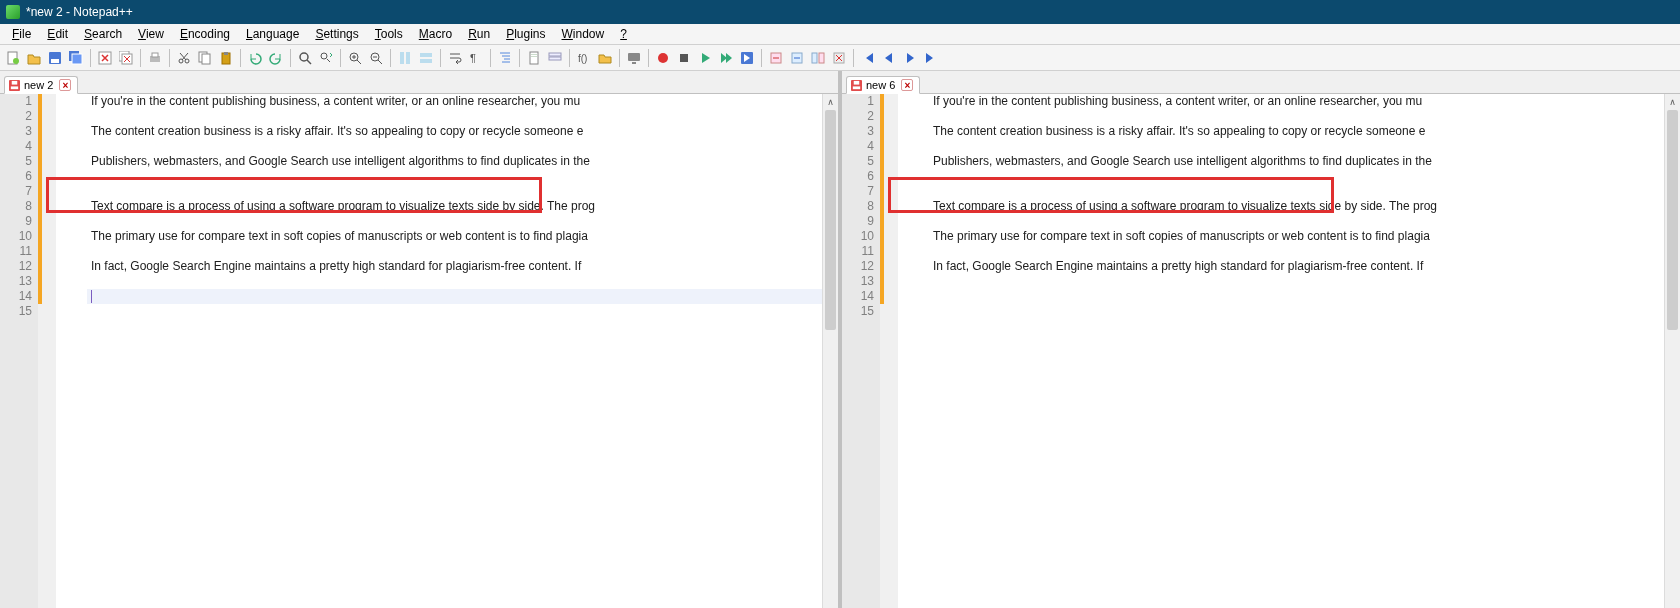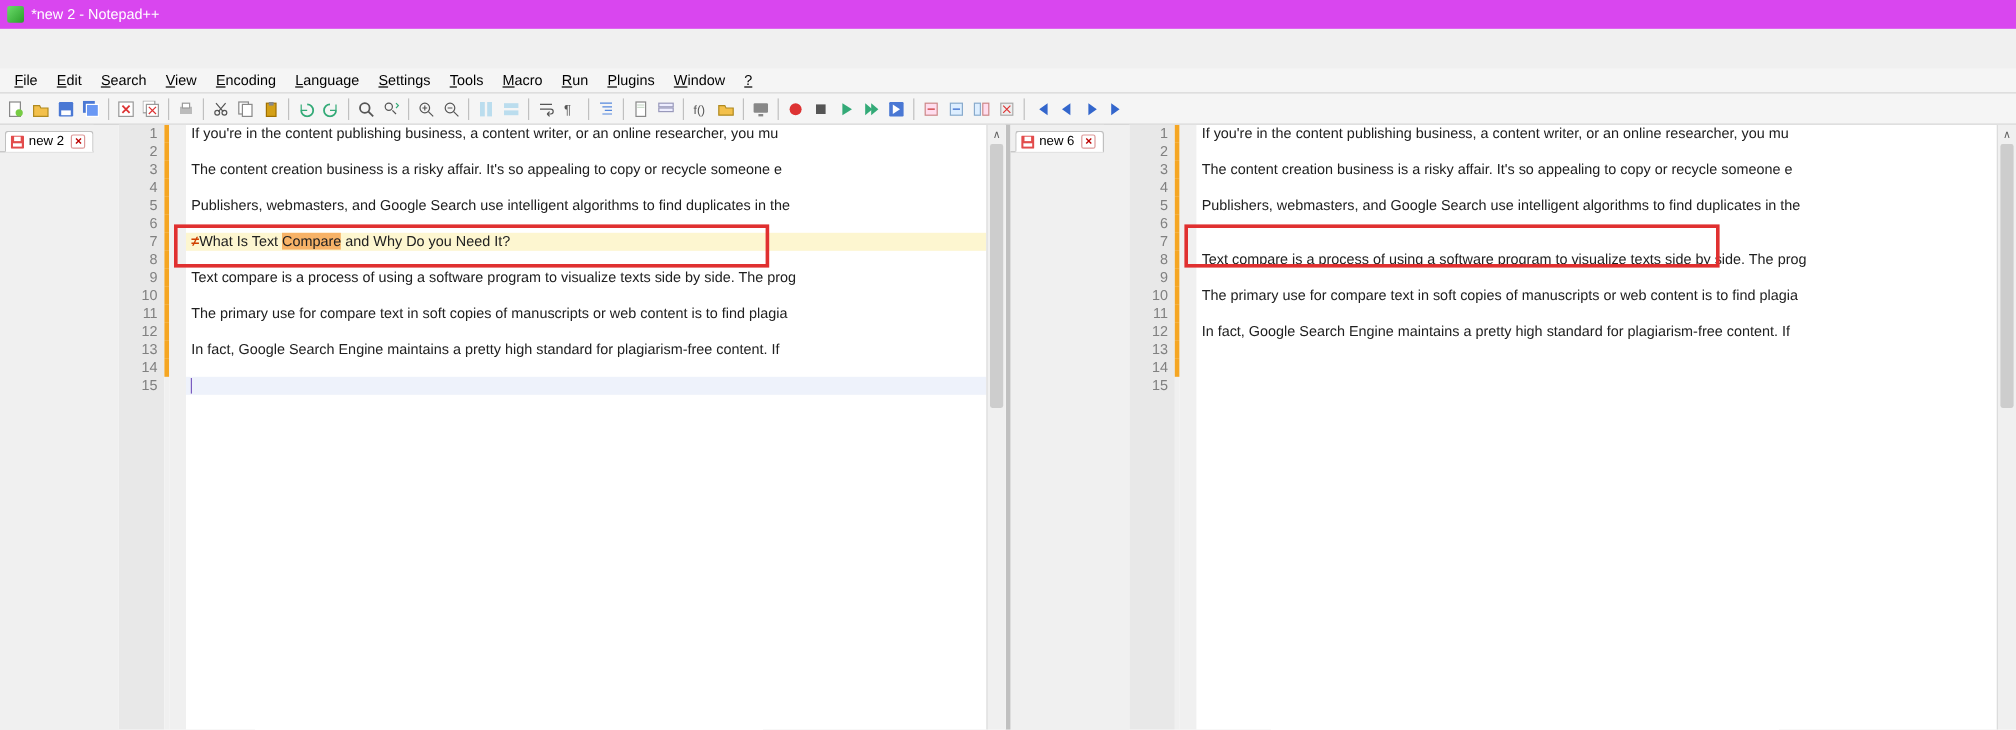--- a/index.html
+++ b/index.html
@@ -1,42 +1,42 @@
 <!DOCTYPE html>
 <html><head>
 <meta charset="utf-8">
 <style>
   * { margin: 0; padding: 0; box-sizing: border-box; font-family: "Segoe UI", Tahoma, sans-serif; }
   body { width: 1680px; height: 608px; background: #f0f0f0; overflow: hidden; font-size: 12px; }
-  .titlebar { height: 24px; background: #d946ef; color: #fff; display: flex; align-items: center; padding: 0 6px; }
+  .titlebar { height: 24px; background: #0c4a6e; color: #fff; display: flex; align-items: center; padding: 0 6px; }
   .titlebar .app-icon { width: 14px; height: 14px; background: linear-gradient(135deg,#6bdc6b,#2a9e2a); margin-right: 6px; border-radius: 2px; }
   .titlebar .title { font-size: 12px; }
-  .menubar { height: 21px; background: #f5f5f5; border-bottom: 1px solid #d0d0d0; display: flex; align-items: center; padding: 0 4px; margin-top: 33px; }
+  .menubar { height: 21px; background: #f5f5f5; border-bottom: 1px solid #d0d0d0; display: flex; align-items: center; padding: 0 4px; }
   .menubar .mitem { padding: 2px 8px; cursor: default; }
   .menubar .mitem u { text-decoration: underline; }
   .toolbar { height: 26px; background: #f5f5f5; border-bottom: 1px solid #d0d0d0; display: flex; align-items: center; padding: 0 4px; gap: 3px; }
   .tbtn { width: 18px; height: 18px; display: flex; align-items: center; justify-content: center; border-radius: 2px; }
   .tbtn svg { width: 14px; height: 14px; display:block; }
   .tsep { width: 1px; height: 18px; background: #c0c0c0; margin: 0 2px; }
   .workspace { display: flex; height: calc(608px - 24px - 21px - 26px); }
-  .pane { flex: 1; display: flex; border-right: 4px solid #c0c0c0; min-width:0;gap:21px; }
+  .pane { flex: 1; display: flex; flex-direction: column; border-right: 4px solid #c0c0c0; min-width:0; }
   .pane:last-child { border-right: none; }
   .tabrow { height: 23px; background: #f0f0f0; display: flex; align-items: flex-end; padding-left: 4px; border-bottom:1px solid #c0c0c0; position:relative; }
   .tab { display: flex; align-items: center; background: #fff; border: 1px solid #c0c0c0; border-bottom: 1px solid #fff; padding: 2px 6px 2px 4px; font-size: 11px; position:relative; top:1px; border-radius:3px 3px 0 0;}
   .tab .disk { width: 11px; height: 11px; margin-right: 4px; }
   .tab .close { width: 12px; height: 12px; margin-left: 6px; display: flex; align-items: center; justify-content: center; color: #b00; font-weight: bold; font-size: 10px; border:1px solid #d99; border-radius:2px;}
   .editor { flex: 1; background: #fff; position: relative; display: flex; font-family: "Courier New", monospace; font-size: 12px; line-height: 15px; overflow:hidden;}
   .gutter { width: 38px; background: #e8e8e8; color: #808080; text-align: right; padding-right: 6px; }
   .gutter div { height: 15px; }
   .changebar { width: 4px; background: #f0f0f0; }
   .changebar div { height: 15px; }
   .changebar .chg { background: #f5a623; }
   .fold { width: 14px; background: #f0f0f0; }
   .fold div { height: 15px; }
-  .textcol { flex: 1; min-width:0; overflow:hidden; }
+  .textcol { flex: 1; min-width:0; overflow:hidden;margin-left:31px; }
   .textcol .ln { height: 15px; white-space: pre; padding-left: 4px; color:#202020; }
   .textcol .hl { background: #fdf6d0; }
   .textcol .diff1 { background: #f7b267; }
   .textcol .diff2 { background: #f7b267; }
   .textcol .curline { background: #eef2fb; }
   .textcol .cursor { display:inline-block; width:1px; height:13px; background:#7a5cc0; vertical-align:middle;}
   .scrollbar-v { width: 16px; background: #f0f0f0; border-left:1px solid #dcdcdc;}
   .scroll-up, .scroll-down { height:16px; display:flex; align-items:center; justify-content:center; font-size:9px; color:#606060;}
   .scroll-thumb { background:#cdcdcd; margin:0 2px; border-radius:2px;}
   .redbox { position: absolute; border: 3px solid #e03030; pointer-events: none; }
@@ -375,21 +375,20 @@
           <div></div>
           <div></div>
         </div>
       <div class="textcol" id="leftText">
           <div class="ln">If you're in the content publishing business, a content writer, or an online researcher, you mu</div>
           <div class="ln"></div>
           <div class="ln">The content creation business is a risky affair. It's so appealing to copy or recycle someone e</div>
           <div class="ln"></div>
           <div class="ln">Publishers, webmasters, and Google Search use intelligent algorithms to find duplicates in the </div>
           <div class="ln"></div>
-          <div class="ln hl"><span class="marker">≠</span><span>What Is Text </span><span class="diff1">Compare</span><span> and Why Do you Need It?</span></div>
           <div class="ln"></div>
           <div class="ln">Text compare is a process of using a software program to visualize texts side by side. The prog</div>
           <div class="ln"></div>
           <div class="ln">The primary use for compare text in soft copies of manuscripts or web content is to find plagia</div>
           <div class="ln"></div>
           <div class="ln">In fact, Google Search Engine maintains a pretty high standard for plagiarism-free content. If </div>
           <div class="ln"></div>
           <div class="ln curline"><span class="cursor"></span></div>
         </div>
       <div class="scrollbar-v">

